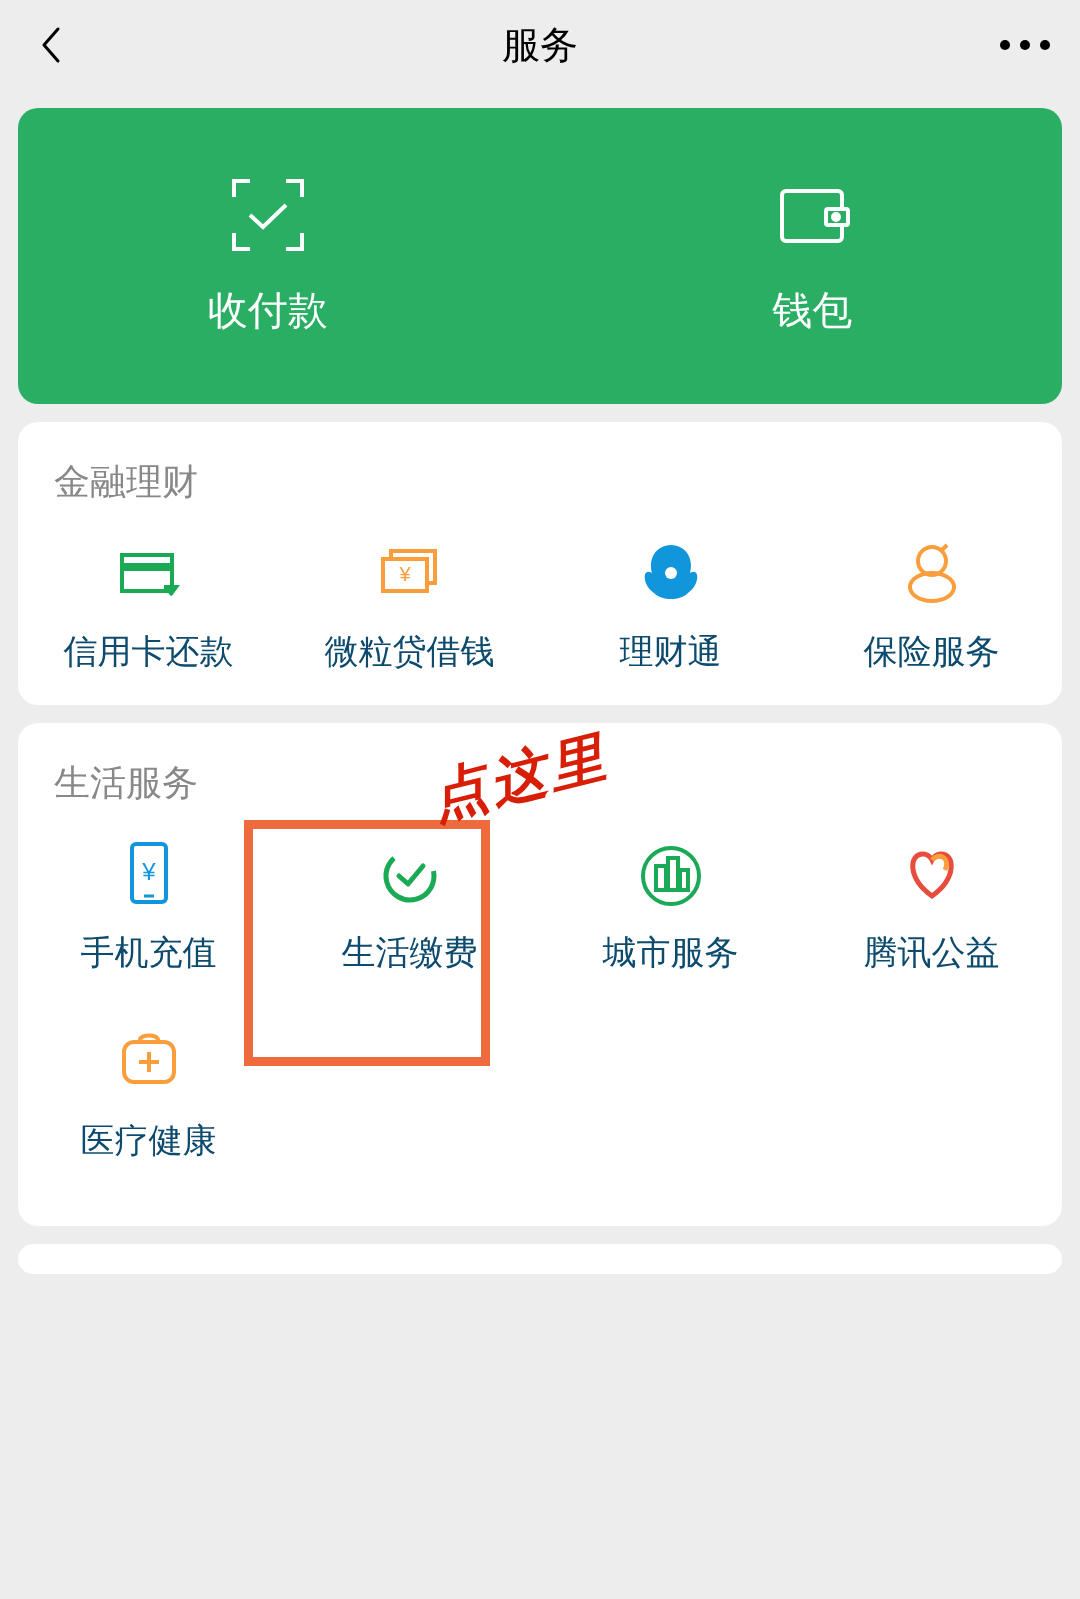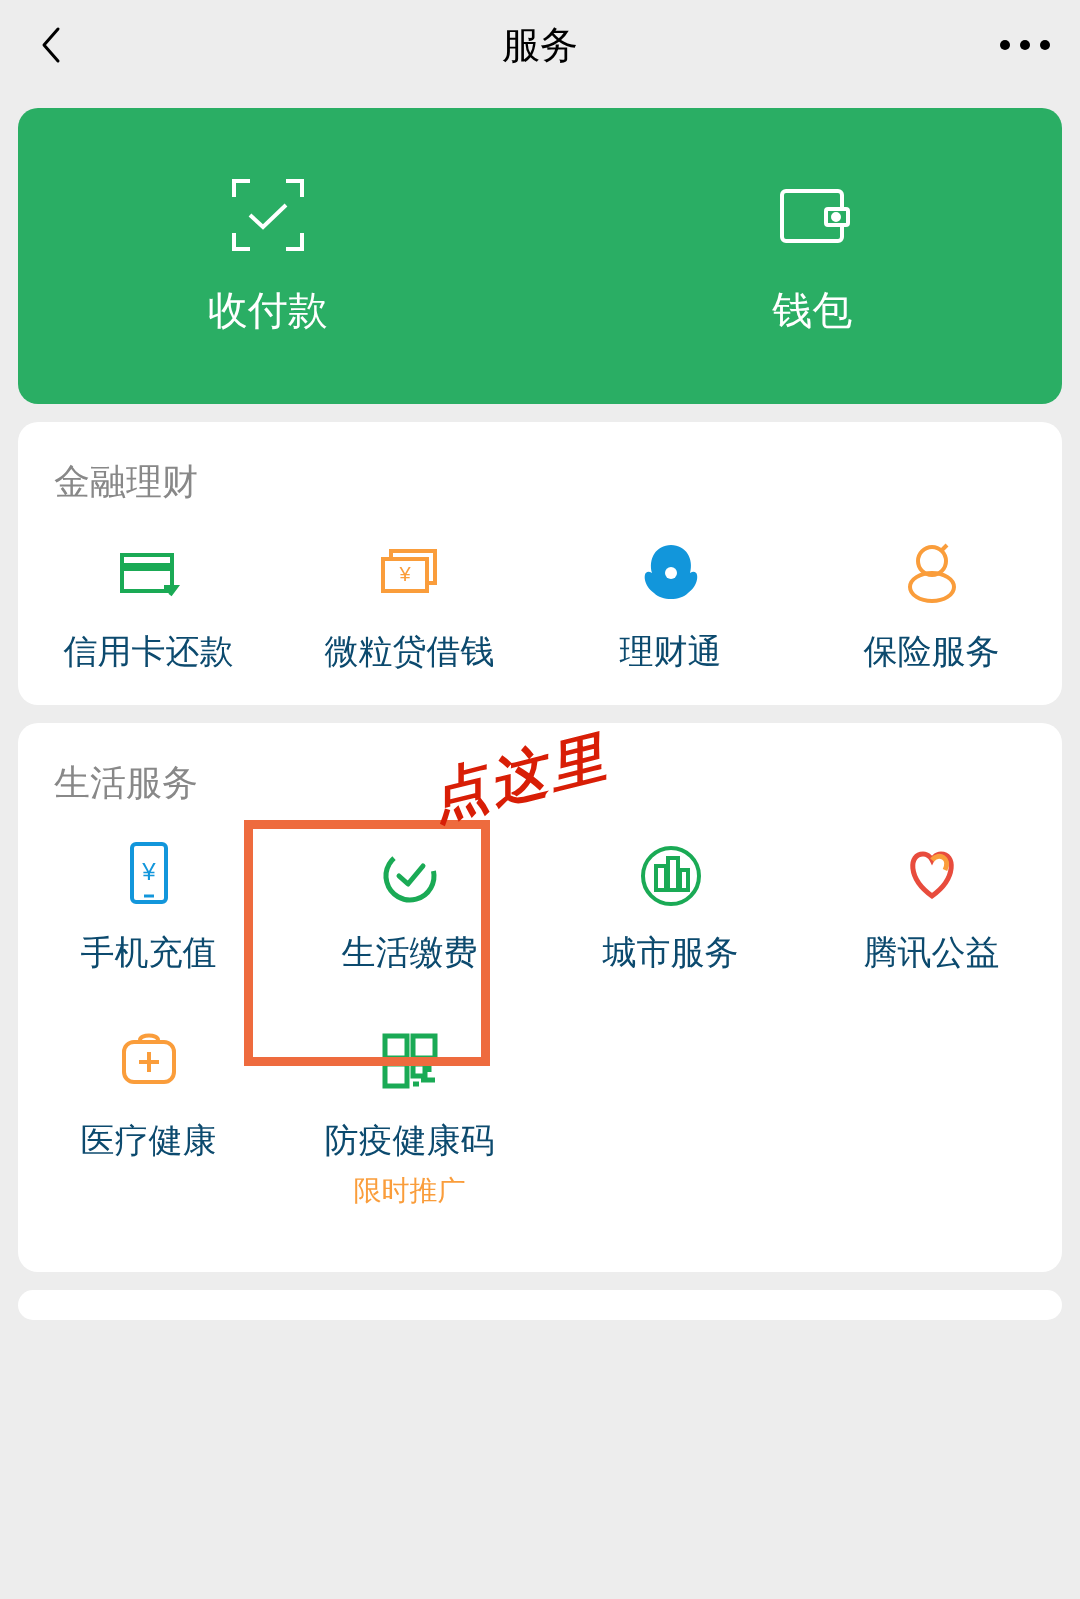--- a/index.html
+++ b/index.html
@@ -263,31 +263,19 @@
     <div class="grid-item">
       <div class="icon-slot">
         <svg viewBox="0 0 70 70" fill="none">
           <rect x="10" y="16" width="50" height="40" rx="10" stroke="#fa9d3b" stroke-width="4"></rect>
           <path d="M26 14 C26 8 44 8 44 14" stroke="#fa9d3b" stroke-width="4"></path>
           <path d="M35 26 V46 M25 36 H45" stroke="#fa9d3b" stroke-width="4"></path>
         </svg>
       </div>
       <div class="label">医疗健康</div>
     </div>
-    <div class="grid-item">
-      <div class="icon-slot">
-        <svg viewBox="0 0 70 70" fill="none" stroke="#1aaa55" stroke-width="5">
-          <rect x="10" y="10" width="22" height="22"></rect>
-          <rect x="38" y="10" width="22" height="22"></rect>
-          <rect x="10" y="38" width="22" height="22"></rect>
-          <path d="M38 38 H50 V50 H38 Z M54 38 V46 M46 54 H60 M38 58 H44"></path>
-        </svg>
-      </div>
-      <div class="label">防疫健康码</div>
-      <div class="sub">限时推广</div>
-    </div>
   </div>
 </div>
 
 <div class="card" style="height:30px; padding:0; margin-top:18px;"></div>
 
 <div class="highlight-box"></div>
 <div class="annotation">点这里</div>
 
 </body></html>

